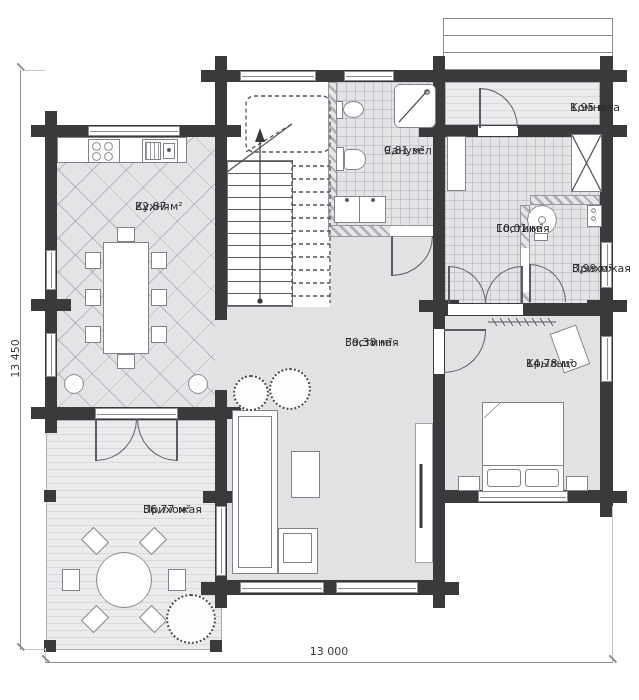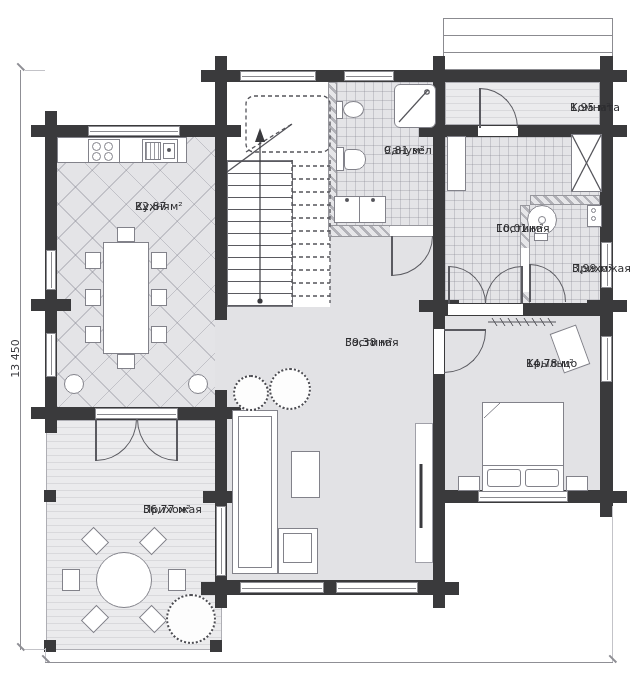--- a/index.html
+++ b/index.html
@@ -300,14 +300,15 @@
   <div class="xline" style="left:25px;top:649px;width:20px;height:1px"></div>
   <div class="dline" style="left:16px;top:66px;width:10px;height:1.5px;transform:rotate(45deg)"></div>
   <div class="dline" style="left:16px;top:646px;width:10px;height:1.5px;transform:rotate(45deg)"></div>
   <div class="dimtxt" style="left:-17px;top:352px;width:64px;transform:rotate(-90deg)">13 450</div>
 
   <div class="dline" style="left:45px;top:662px;width:568px;height:1px"></div>
   <div class="xline" style="left:45px;top:648px;width:1px;height:14px"></div>
   <div class="xline" style="left:612px;top:506px;width:1px;height:156px"></div>
   <div class="dline" style="left:41px;top:658px;width:10px;height:1.5px;transform:rotate(45deg)"></div>
   <div class="dline" style="left:608px;top:658px;width:10px;height:1.5px;transform:rotate(45deg)"></div>
+  <div class="dimtxt" style="left:259px;top:645px;width:140px">13 000</div>
 
 </div>
 
 </body></html>

